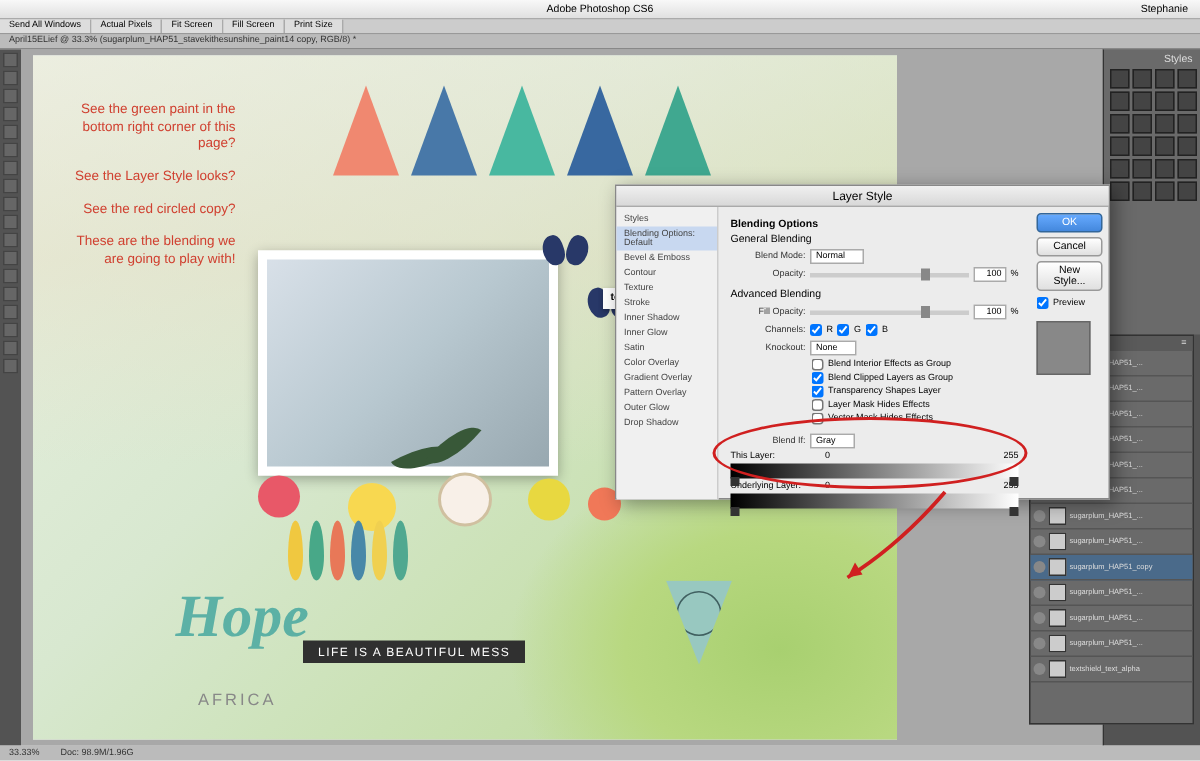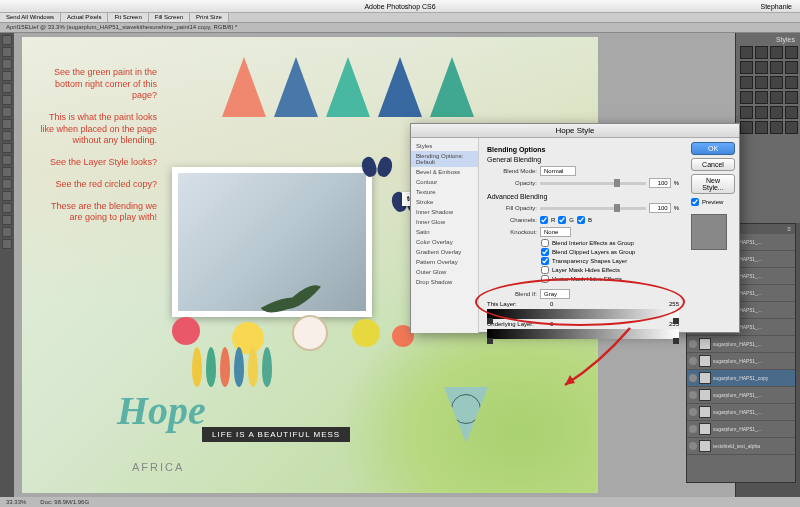--- a/index.html
+++ b/index.html
@@ -177,21 +177,20 @@
           <div class="hope">Hope</div>
           <div class="banner">LIFE IS A BEAUTIFUL MESS</div>
           <div class="africa">AFRICA</div>
           <div class="compass">
               <div class="compass-ring"></div>
             </div>
         </div>
 
         <div class="annotation">
           <p>See the green paint in the bottom right corner of this page?</p>
-          <p>This is what the paint looks like when placed on the page without any blending.</p>
           <p>See the Layer Style looks?</p>
           <p>See the red circled copy?</p>
           <p>These are the blending we are going to play with!</p>
         </div>
       </div>
     </div>
 
     <div class="rightpanels">
       <div class="styles-panel">
         <div class="hdr">Styles</div>
@@ -293,21 +292,21 @@
         </div>
         <div class="layer-row">
           <div class="eye"></div>
           <div class="thumb"></div>
           <div class="lname">textshield_text_alpha</div>
         </div>
       </div>
   </div>
 
   <div class="dialog">
-    <div class="dlg-title">Hope Style</div>
+    <div class="dlg-title">Layer Style</div>
     <div class="dlg-body">
       <div class="dlg-left" id="dlg-left">
           <div>Styles</div>
           <div class="sel">Blending Options: Default</div>
           <div>Bevel &amp; Emboss</div>
           <div>Contour</div>
           <div>Texture</div>
           <div>Stroke</div>
           <div>Inner Shadow</div>
           <div>Inner Glow</div>

